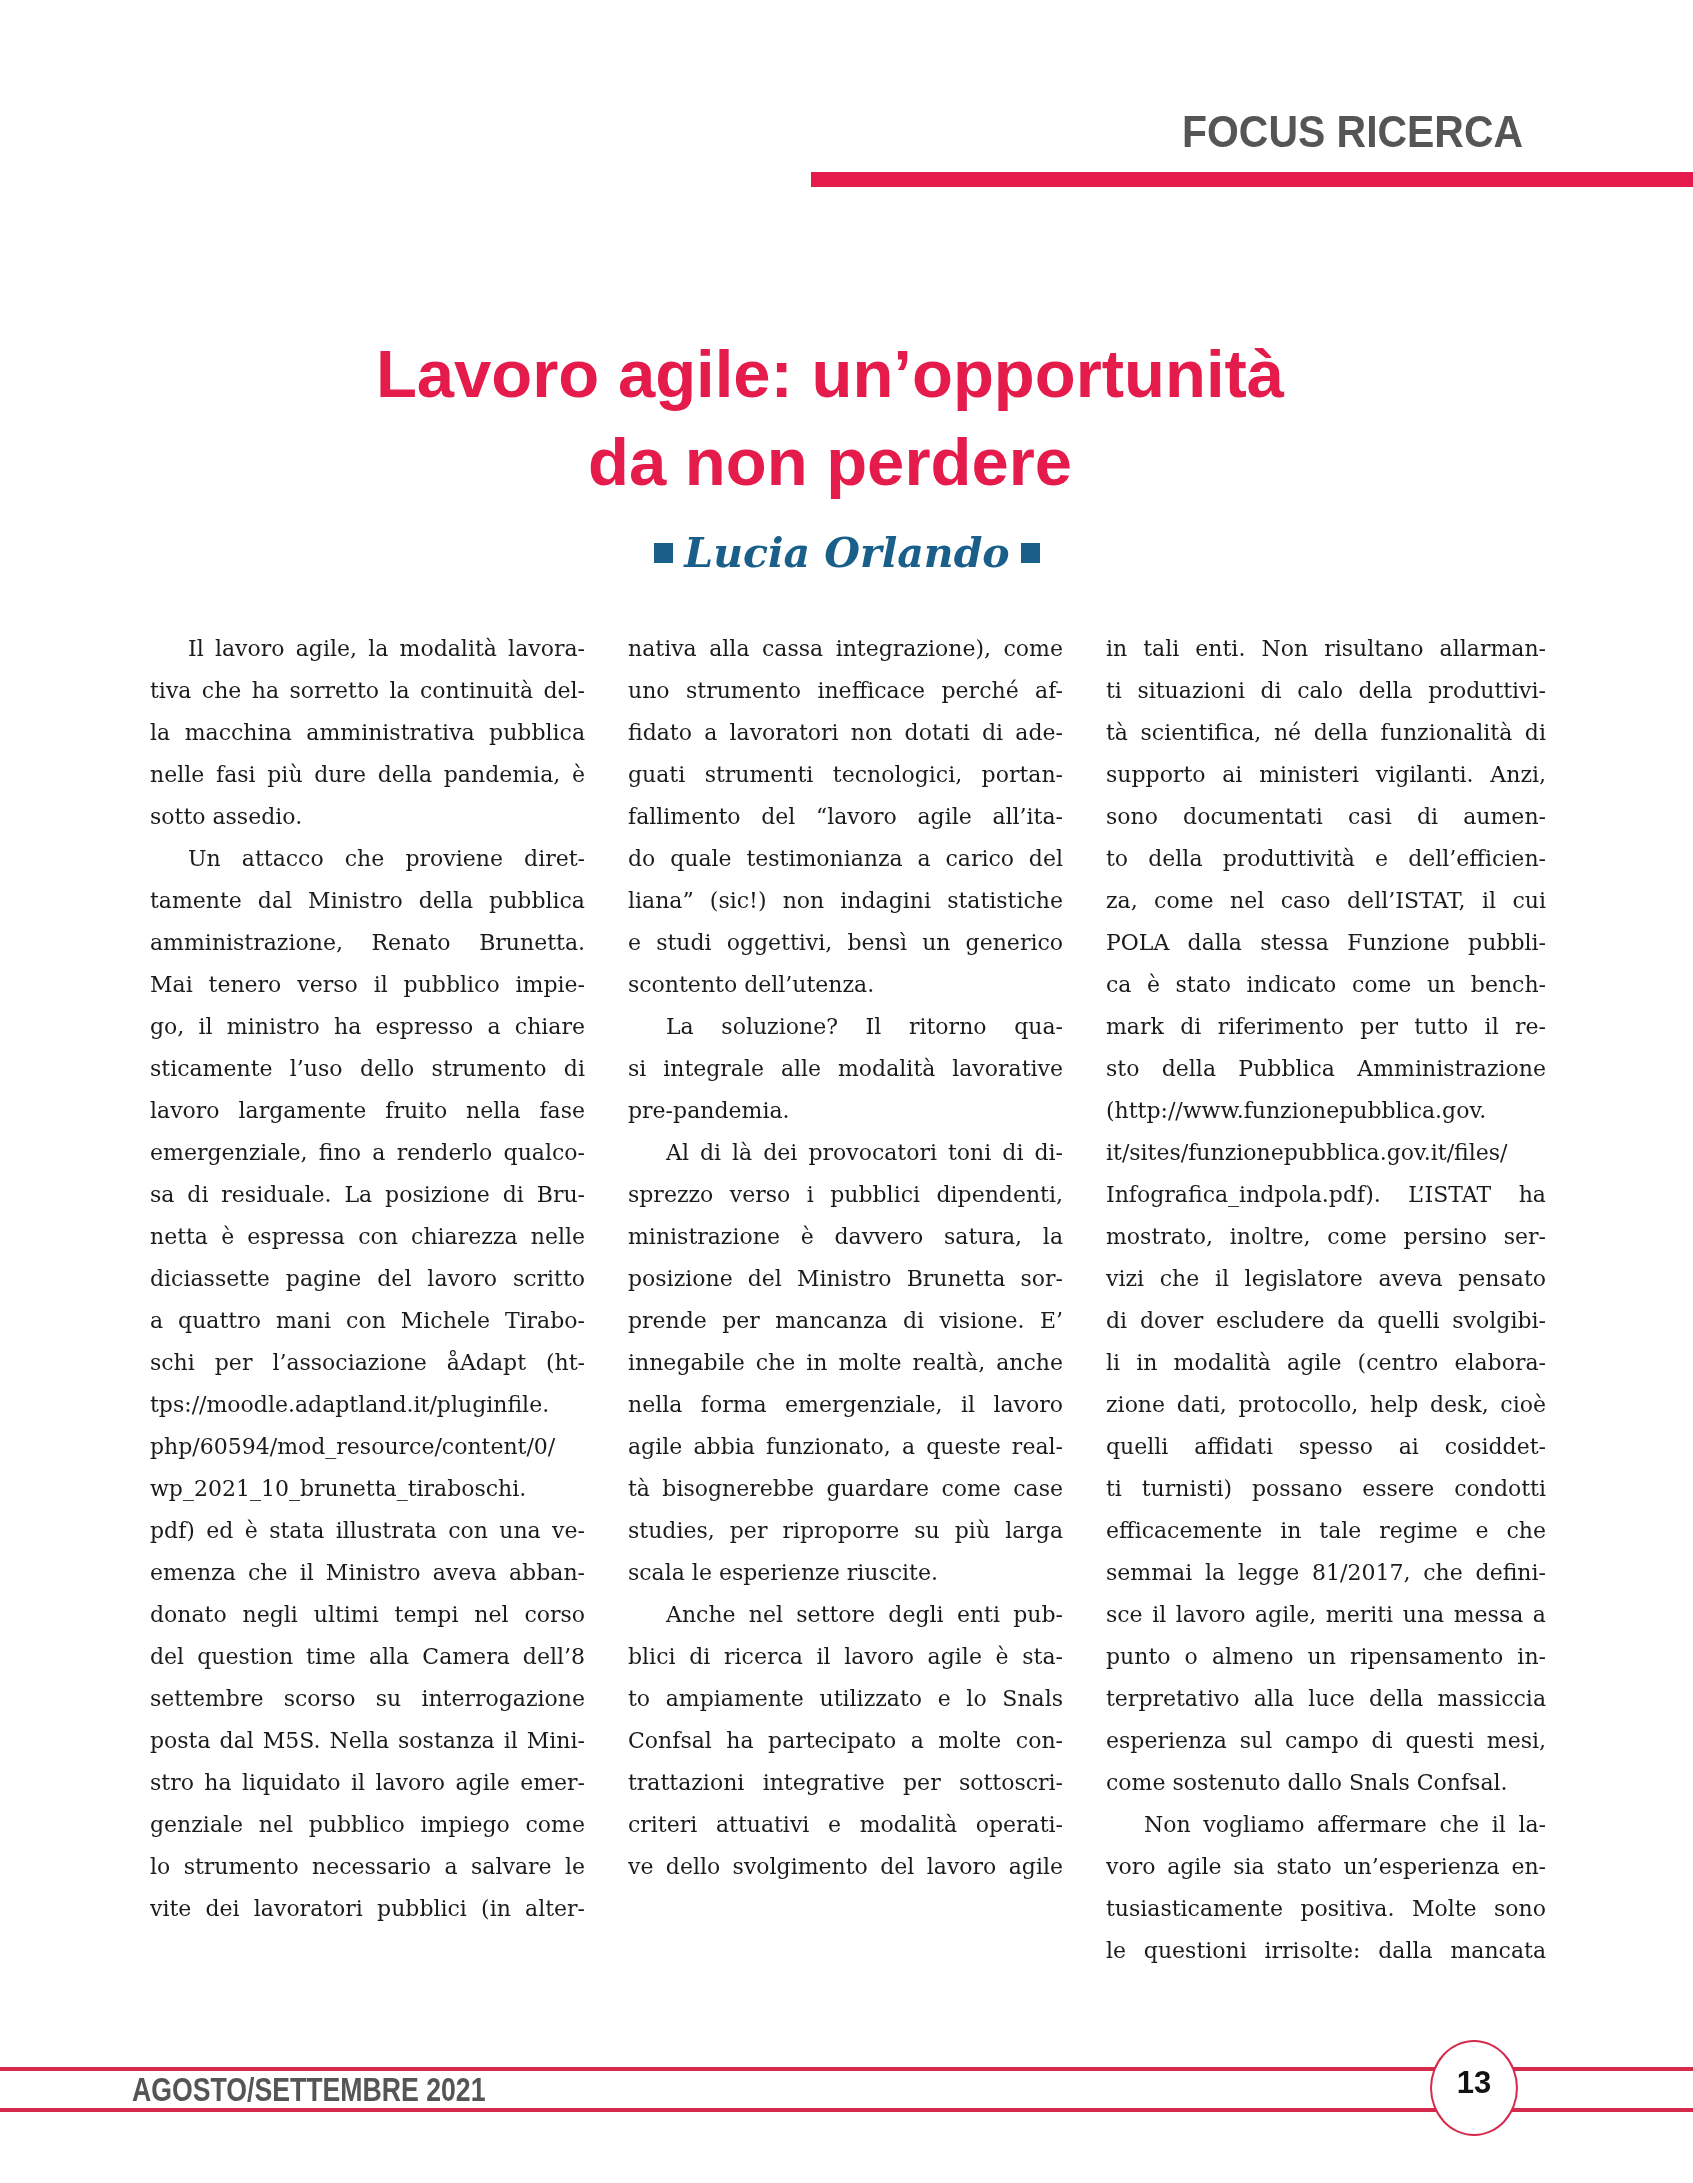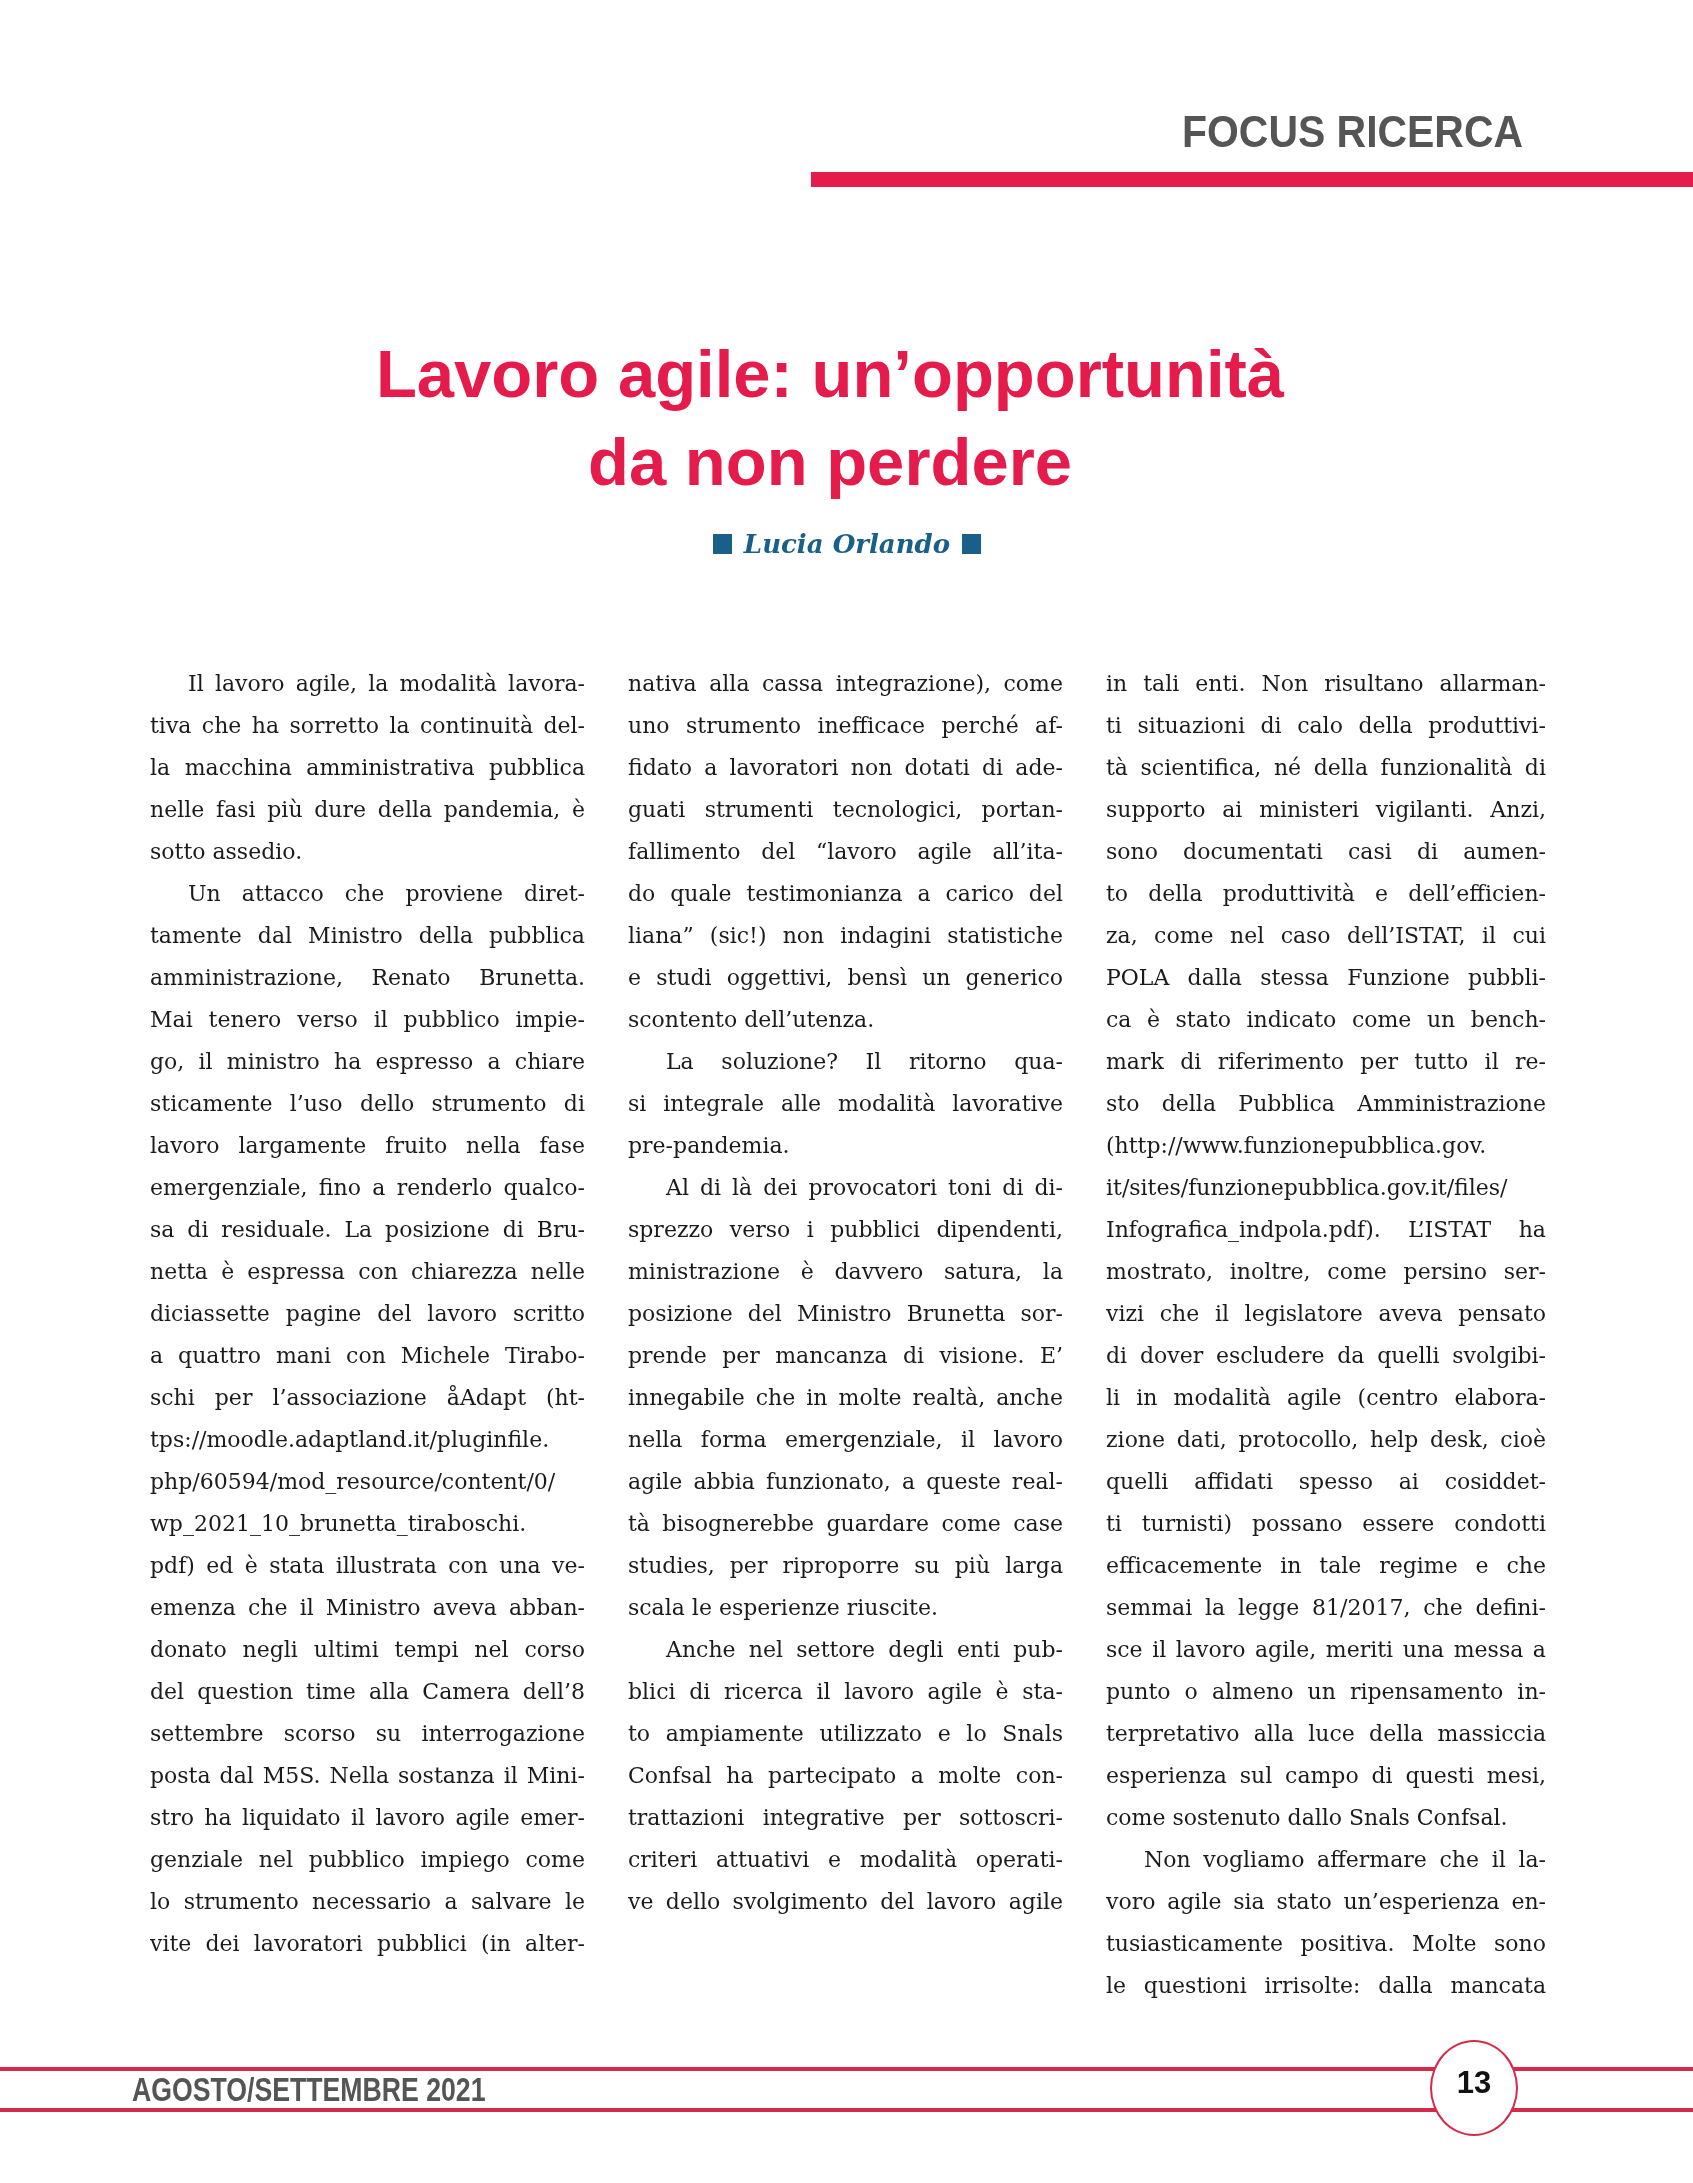--- a/index.html
+++ b/index.html
@@ -21,25 +21,25 @@
     font-family: "Liberation Sans", sans-serif; font-weight: 700;
     font-size: 67px; line-height: 88px; color: #e41b4b; margin-left: 37px;
   }
   .byline {
     position: absolute; left: 0; top: 529px; width: 1694px; text-align: center;
     display: flex; justify-content: center; align-items: center; gap: 11.5px;
   }
   .byline .sq { width: 19px; height: 20px; background: #1a5f8a; display: inline-block; }
   .byline .name {
     font-family: "DejaVu Serif", serif; font-style: italic; font-weight: 700;
-    font-size: 26px; color: #1a5f8a;
+    font-size: 41px; color: #1a5f8a;
   }
 
   .columns {
-    position: absolute; top: 663px; left: 150px; width: 1396px; height: 1357px;
+    position: absolute; top: 628px; left: 150px; width: 1396px; height: 1357px;
     display: flex; gap: 0;
   }
   .col {
     position: absolute; top: 0; width: 435px;
     font-family: "DejaVu Serif", serif; font-size: 22px; line-height: 42px; color: #1b1b1b;
     text-align: justify; hyphens: manual;
   }
   .col.c1 { left: 0; }
   .col.c2 { left: 478px; width: 435px; }
   .col.c3 { left: 956px; width: 440px; }

